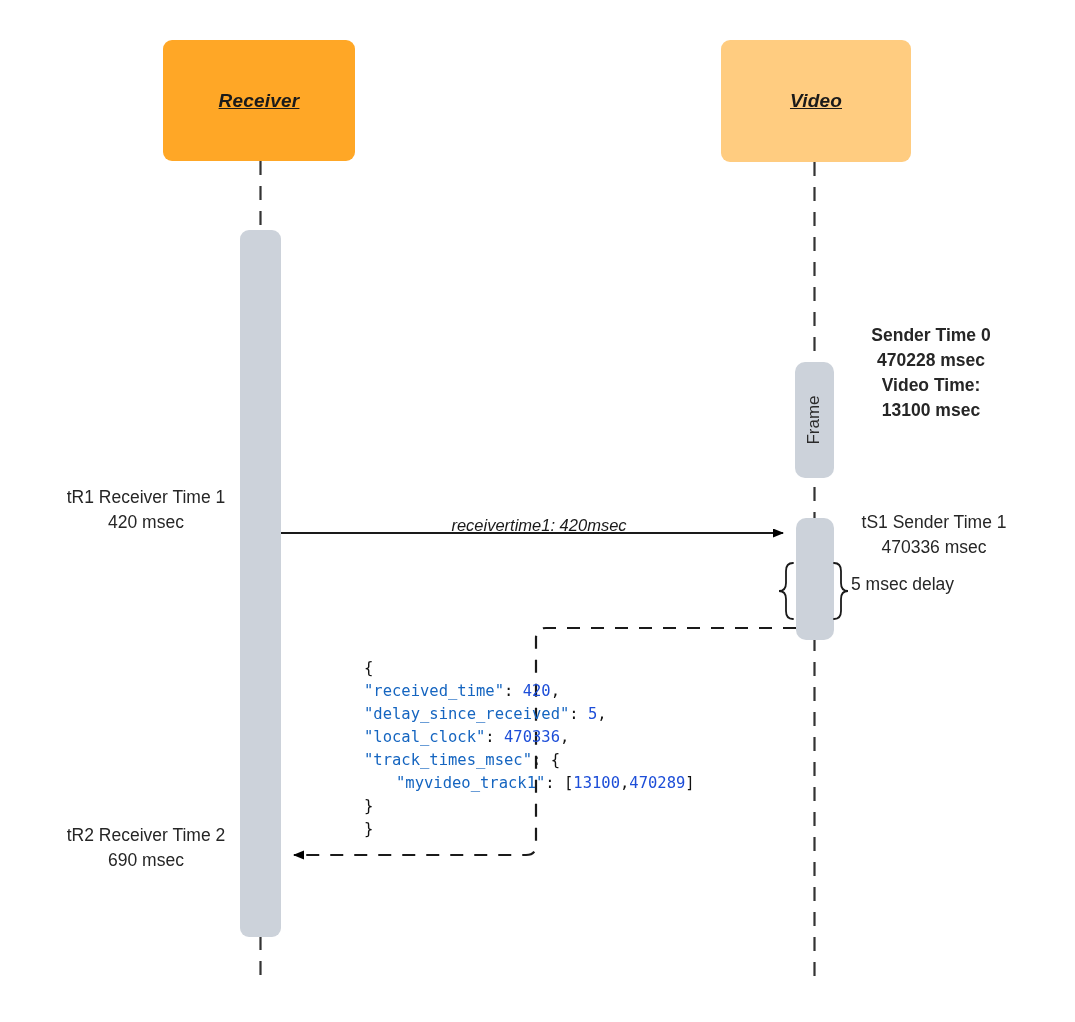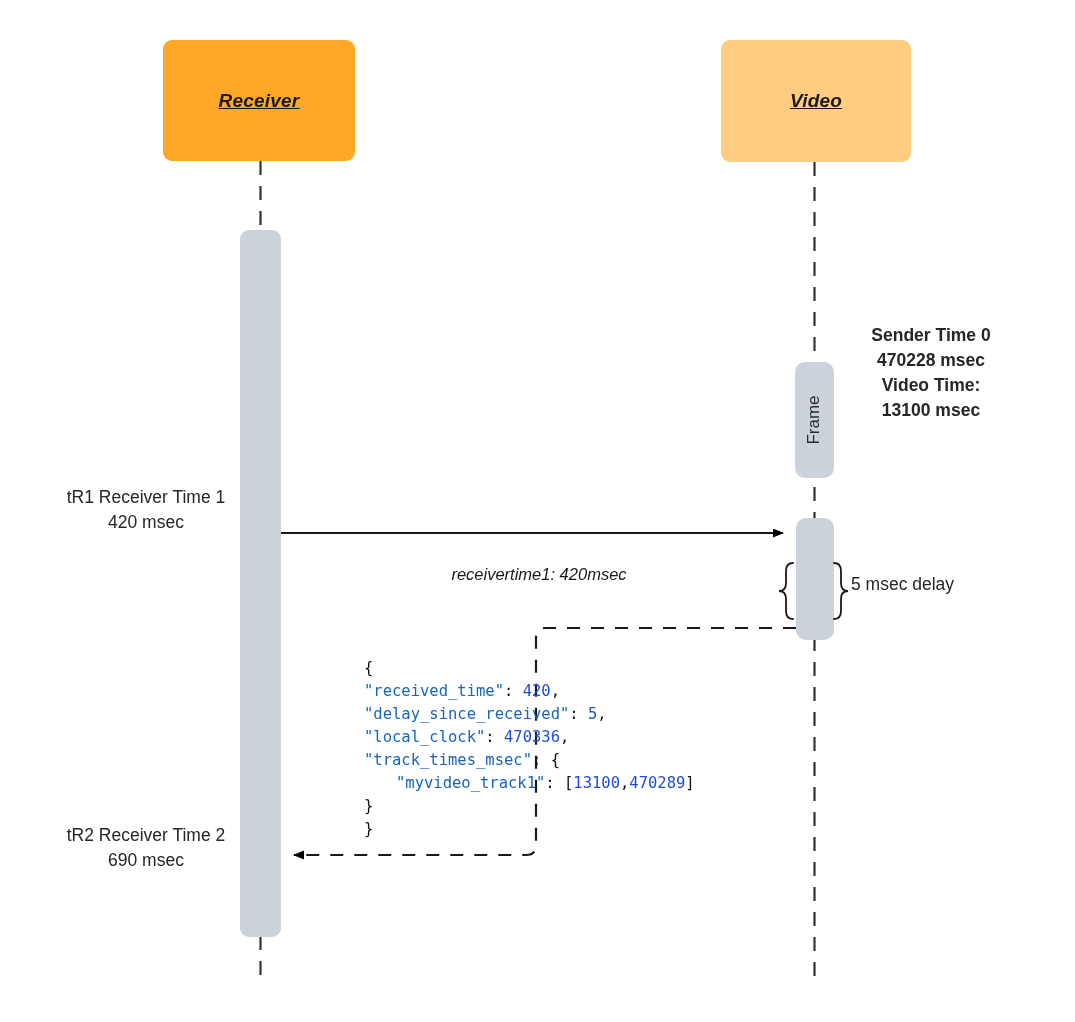--- a/index.html
+++ b/index.html
@@ -101,21 +101,21 @@
   }
   #note-ts2 {
     left: 813px;
     top: 858px;
     width: 215px;
     text-align: center;
   }
   #message-label-1 {
     position: absolute;
     left: 404px;
-    top: 565px;
+    top: 516px;
     width: 270px;
     text-align: center;
     font-family: "Liberation Sans", sans-serif;
     font-size: 16.5px;
     font-style: italic;
     color: #1a1a1a;
   }
   #frame-label {
     position: absolute;
     left: 795px;
@@ -194,20 +194,22 @@
   </div>
 
   <div class="note-text" id="note-sender-time0">Sender Time 0
 470228 msec
 Video Time:
 13100 msec</div>
 
   <div class="note-text" id="note-tr1">tR1 Receiver Time 1
 420 msec</div>
 
+  <div class="note-text" id="note-ts1">tS1 Sender Time 1
+470336 msec</div>
 
   <div class="note-text" id="note-delay">5 msec delay</div>
 
   <div class="note-text" id="note-tr2">tR2 Receiver Time 2
 690 msec</div>
 
 
   <div id="message-label-1">receivertime1: 420msec</div>
 
   <div id="json-block"><div><span class="j-punct">{</span></div><div><span class="j-key">"received_time"</span><span class="j-punct">: </span><span class="j-val">420</span><span class="j-punct">,</span></div><div><span class="j-key">"delay_since_received"</span><span class="j-punct">: </span><span class="j-val">5</span><span class="j-punct">,</span></div><div><span class="j-key">"local_clock"</span><span class="j-punct">: </span><span class="j-val">470336</span><span class="j-punct">,</span></div><div><span class="j-key">"track_times_msec"</span><span class="j-punct">: </span><span class="j-punct">{</span></div><div style="padding-left: 32px;"><span class="j-key">"myvideo_track1"</span><span class="j-punct">: </span><span class="j-punct">[</span><span class="j-val">13100</span><span class="j-punct">,</span><span class="j-val">470289</span><span class="j-punct">]</span></div><div><span class="j-punct">}</span></div><div><span class="j-punct">}</span></div></div>

